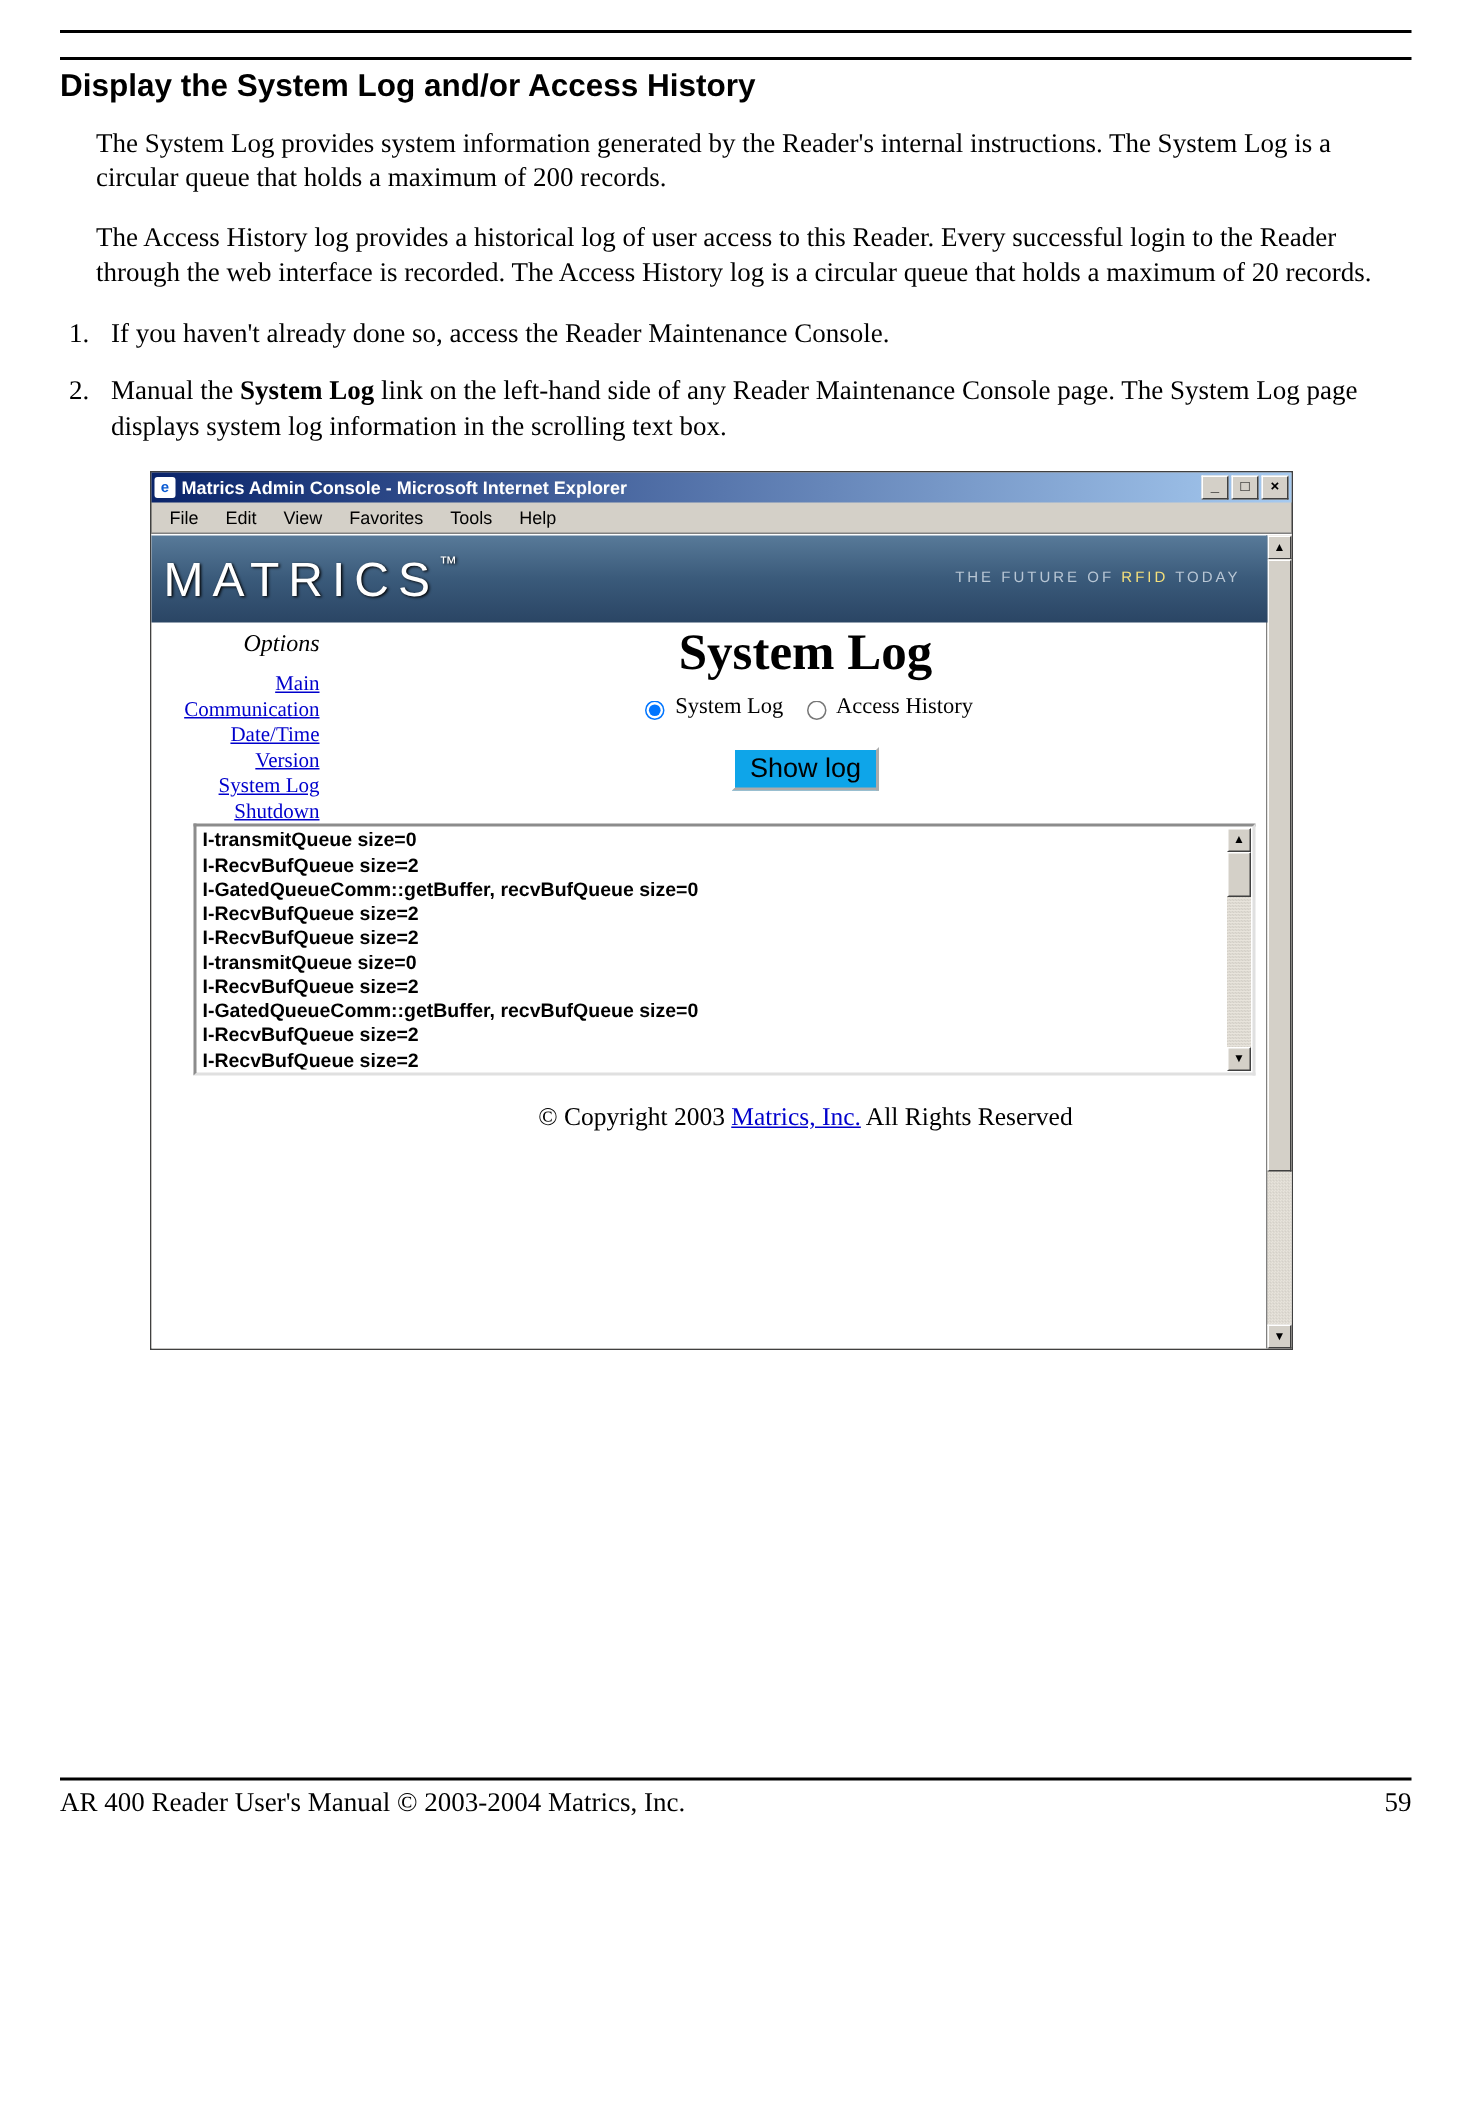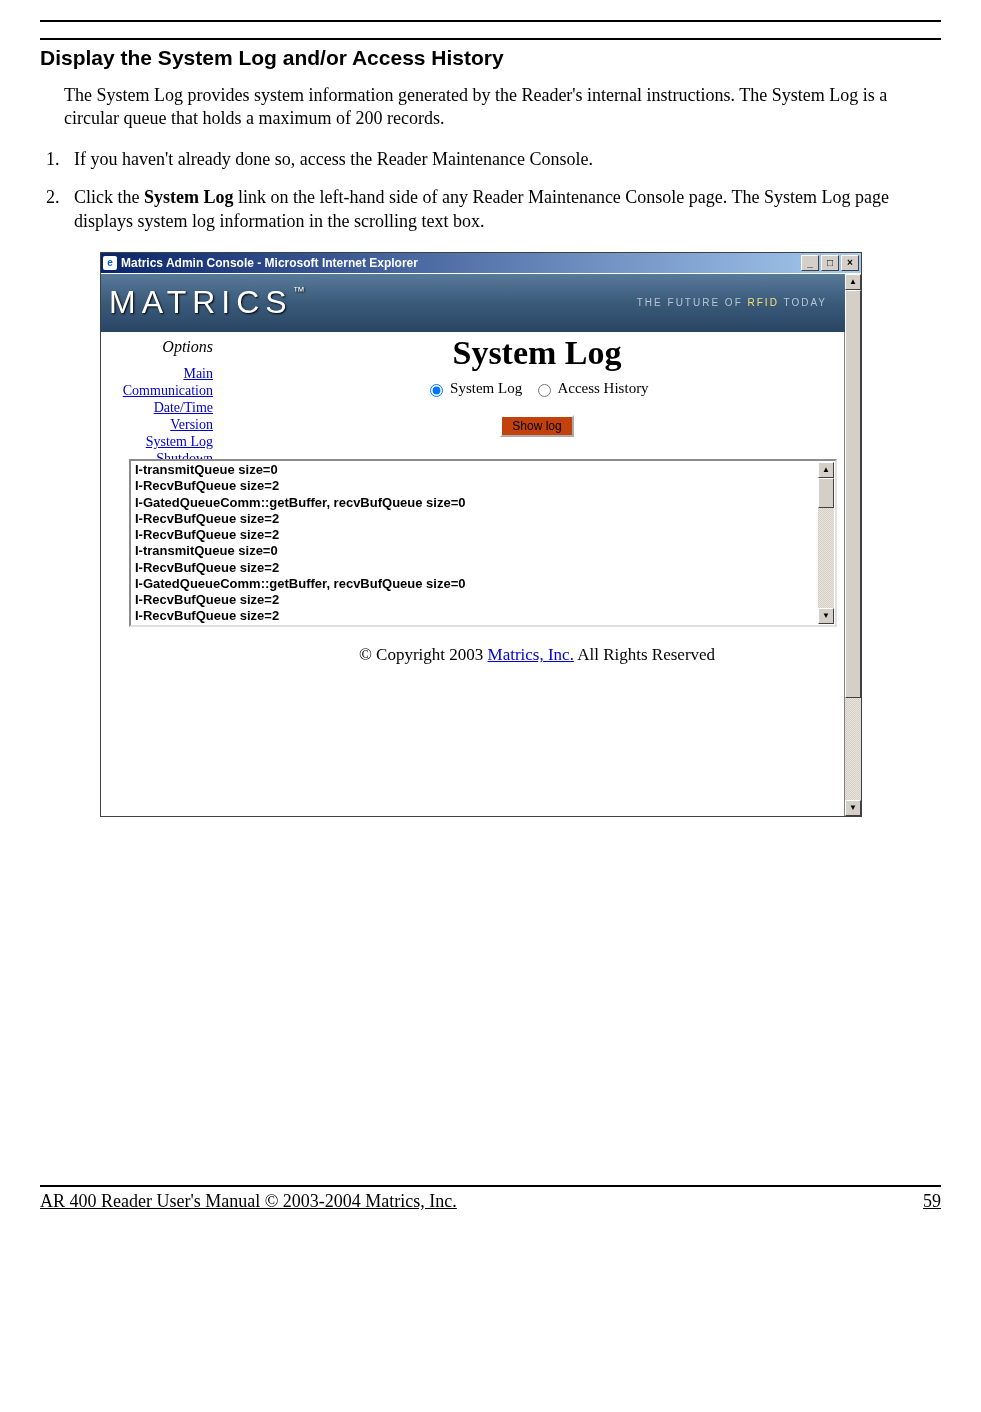--- a/index.html
+++ b/index.html
@@ -199,23 +199,23 @@
     margin: 2px 0 8px 0;
   }
   .radio-row {
     font-family:"Times New Roman",serif;
     font-size:15px;
     margin-bottom: 18px;
   }
   .radio-row input{vertical-align:middle;}
   .btn-showlog {
     font-family: Tahoma, Arial, sans-serif;
-    font-size: 12px;
+    font-size: 18px;
     padding: 2px 10px;
-    background:#c2410c;
+    background:#0ea5e9;
     border:2px outset #fff;
   }
   .log-box-wrap{
     margin: 22px 8px 0 0;
     position: relative;
   }
   .log-box {
     border: 2px inset #e0e0e0;
     background:#fff;
     text-align:left;
@@ -251,53 +251,61 @@
   }
   .footer-hr {
     border:none;
     border-top: 2px solid #000;
     margin: 0 0 4px 0;
   }
   .footer-row {
     display:flex;
     justify-content:space-between;
     font-size:18px;
-    text-decoration:underline;
   }
   .arrowglyph{font-size:8px;line-height:1;}
 </style>
 </head>
 <body>
 
 <div class="page">
   <hr class="hr-top">
   <hr class="hr-mid">
 
   <h2 class="section-title">Display the System Log and/or Access History</h2>
 
   <p class="body-text">The System Log provides system information generated by the Reader's internal instructions. The System Log is a circular queue that holds a maximum of 200 records.</p>
+  <p class="body-text">The Access History log provides a historical log of user access to this Reader. Every successful login to the Reader through the web interface is recorded. The Access History log is a circular queue that holds a maximum of 20 records.</p>
 
   <ol class="steps">
     <li>If you haven't already done so, access the Reader Maintenance Console.</li>
     <li>
-      <span>Click the </span><span class="bold">System Log</span><span> link on the left-hand side of any Reader Maintenance Console page. The System Log page displays system log information in the scrolling text box.</span>
+      <span>Manual the </span><span class="bold">System Log</span><span> link on the left-hand side of any Reader Maintenance Console page. The System Log page displays system log information in the scrolling text box.</span>
     </li>
   </ol>
 
   <div class="browser">
     <div class="titlebar">
       <div class="title-left">
         <span class="ie-icon">e</span>
         <span>Matrics Admin Console - Microsoft Internet Explorer</span>
       </div>
       <div class="title-controls">
         <div class="title-btn">_</div>
         <div class="title-btn">□</div>
         <div class="title-btn">×</div>
       </div>
+    </div>
+    <div class="menubar">
+      <span class="menu-item">File</span>
+      <span class="menu-item">Edit</span>
+      <span class="menu-item">View</span>
+      <span class="menu-item">Favorites</span>
+      <span class="menu-item">Tools</span>
+      <span class="menu-item">Help</span>
     </div>
     <div class="content-area">
       <div class="content-scroll">
         <div class="scroll-btn top">
             <span class="arrowglyph">▲</span>
           </div>
         <div class="scroll-track">
             <div class="scroll-thumb" style="top:0;height:80%"></div>
           </div>
         <div class="scroll-btn bot">

